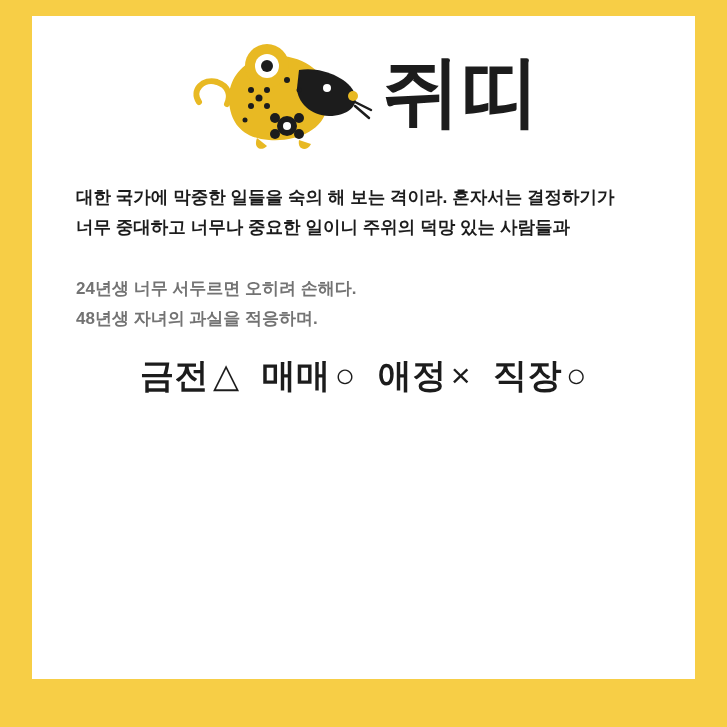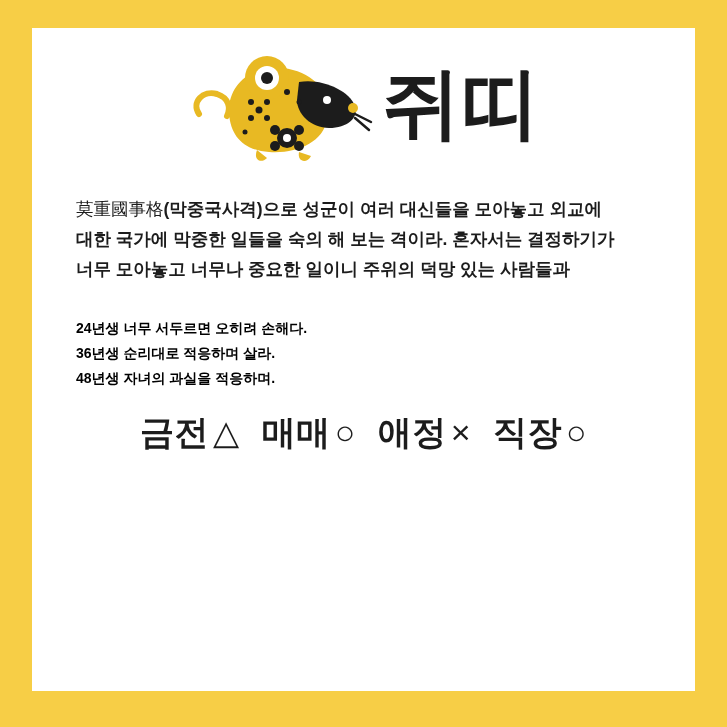--- a/index.html
+++ b/index.html
@@ -9,21 +9,21 @@
   body {
     width: 727px;
     height: 727px;
     background: #f7ce46;
     font-family: "Liberation Sans", sans-serif;
     overflow: hidden;
   }
   .card {
     position: absolute;
     left: 32px;
-    top: 28px;
+    top: 16px;
     width: 663px;
     height: 663px;
     background: #ffffff;
     box-sizing: border-box;
   }
   .header {
     display: flex;
     align-items: center;
     justify-content: center;
     height: 148px;
@@ -50,23 +50,23 @@
     line-height: 1.72;
     color: #1c1c1c;
     font-weight: 600;
   }
   .hanja {
     font-family: "DejaVu Serif", serif;
     font-weight: 500;
   }
   .years {
     padding: 32px 44px 0 44px;
-    font-size: 14px;
+    font-size: 17px;
     line-height: 1.77;
-    color: #000000;
+    color: #737373;
     font-weight: 600;
   }
   .year-line {
     white-space: nowrap;
   }
   .fortune-row {
     margin-top: 19px;
     text-align: center;
     font-size: 34px;
     font-weight: bold;
@@ -128,28 +128,26 @@
         </g>
 
         <path d="M70 108 C 66 118, 74 122, 80 116" fill="#e8b923"></path>
         <path d="M112 110 C 110 120, 120 122, 124 114" fill="#e8b923"></path>
       </svg>
     </div>
     <div class="title">쥐띠</div>
   </div>
 
   <div class="body-text">
-    <div><span class="hanja">莫重國事格</span>(막중국사격)으로 성군이 여러 대신들을 모아놓고 외교에</div>
     <div>대한 국가에 막중한 일들을 숙의 해 보는 격이라. 혼자서는 결정하기가</div>
-    <div> 너무 모아놓고 너무나 중요한 일이니 주위의 덕망 있는 사람들과</div>
+    <div> 너무 중대하고 너무나 중요한 일이니 주위의 덕망 있는 사람들과</div>
   </div>
 
   <div class="years">
     <div class="year-line">24년생 너무 서두르면 오히려 손해다.</div>
-    <div class="year-line">36년생 순리대로 적응하며 살라.</div>
     <div class="year-line">48년생 자녀의 과실을 적응하며.</div>
   </div>
 
   <div class="fortune-row">
     <span class="fortune-item">
       <span>금전</span><span class="fortune-mark">△</span>
     </span>
     <span class="fortune-item">
       <span>매매</span><span class="fortune-mark">○</span>
     </span>

